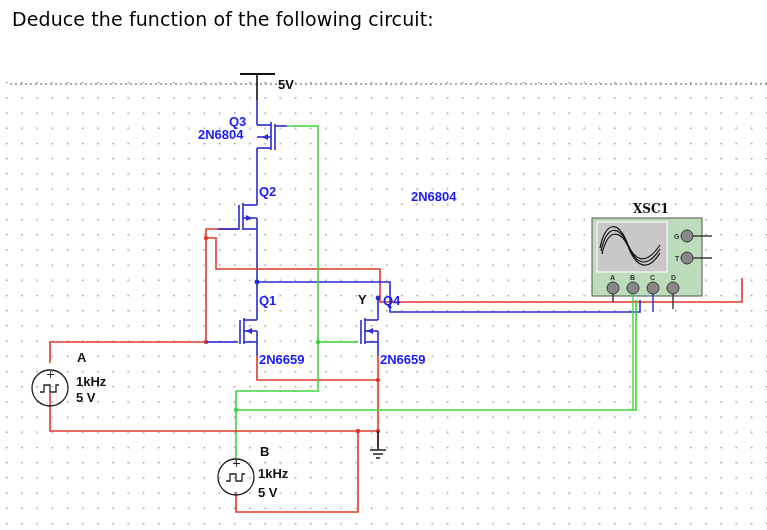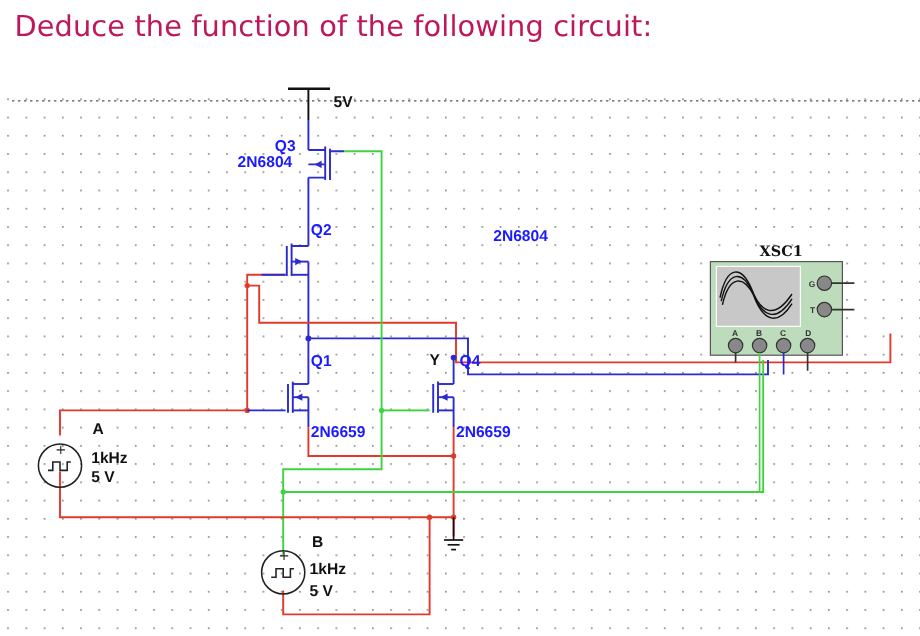--- a/index.html
+++ b/index.html
@@ -1,17 +1,17 @@
 <!DOCTYPE html>
 <html><head>
 <meta charset="utf-8">
 <style>
   html, body { margin: 0; padding: 0; background: #ffffff; }
   body { width: 767px; height: 530px; position: relative; overflow: hidden; font-family: "DejaVu Sans", sans-serif; }
-  .question { position: absolute; left: 12px; top: 8px; font-size: 24px; color: #be185d; font-family: "DejaVu Sans", sans-serif; letter-spacing: 0.1px; }
+  .question { position: absolute; left: 12px; top: 8px; font-size: 19px; color: #000000; font-family: "DejaVu Sans", sans-serif; letter-spacing: 0.1px; }
   #schematic { position: absolute; left: 0; top: 70px; }
   .lbl { font-family: "Liberation Sans", sans-serif; font-weight: bold; font-size: 13px; fill: #1a1aff; }
   .lbl-black { font-family: "Liberation Sans", sans-serif; font-weight: bold; font-size: 13px; fill: #111; }
   .lbl-small { font-family: "Liberation Sans", sans-serif; font-size: 7px; fill: #333; font-weight: bold; }
   .xsc { font-family: "DejaVu Serif", serif; font-weight: bold; font-size: 12px; fill: #111; }
 </style>
 </head>
 <body>
 
 <div class="question">Deduce the function of the following circuit:</div>

